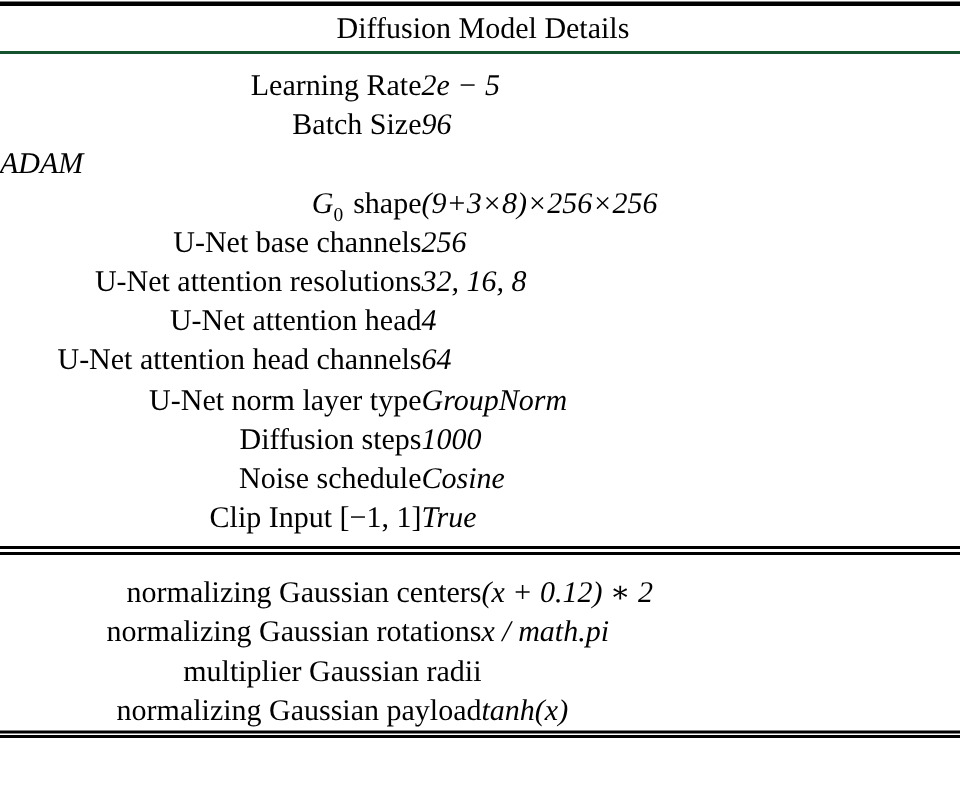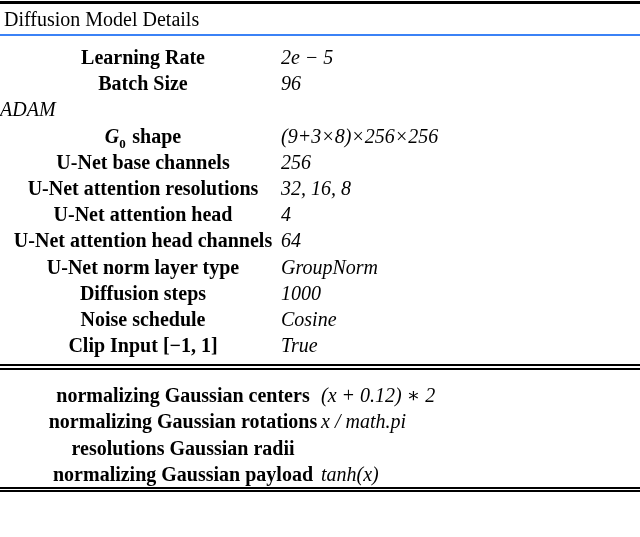--- a/index.html
+++ b/index.html
@@ -20,43 +20,43 @@
   }
   .rule-top {
     height: 0;
     border-top: 3px solid #000;
   }
   .title-row {
     height: 30px;
     line-height: 30px;
     padding-left: 4px;
     font-size: 20px;
-    border-bottom: 2px solid #3b82f6;
+    border-bottom: 2px solid #14532d;
     white-space: nowrap;
+    text-align: center;
   }
   .section-1 {
     padding-top: 8px;
     padding-bottom: 6px;
   }
   .section-2 {
     padding-top: 12px;
     margin-left: 40px;
   }
   .row {
     display: grid;
     grid-template-columns: 281px 1fr;
     height: 26.2px;
     line-height: 26.2px;
     font-size: 20px;
   }
   .cell-label {
     padding-left: 5px;
     white-space: nowrap;
-    text-align: center;
-    font-weight: bold;
+    text-align: right;
   }
   .cell-value {
     text-align: left;
     white-space: nowrap;
     font-style: italic;
   }
   .rule-double {
     height: 2px;
     border-top: 2px solid #000;
     border-bottom: 2px solid #000;
@@ -140,21 +140,21 @@
   <div class="section-2">
     <div class="row">
       <div class="cell-label">normalizing Gaussian centers</div>
       <div class="cell-value">(x + 0.12) ∗ 2</div>
     </div>
     <div class="row">
       <div class="cell-label">normalizing Gaussian rotations</div>
       <div class="cell-value">x / math.pi</div>
     </div>
     <div class="row">
-      <div class="cell-label">resolutions Gaussian radii</div>
+      <div class="cell-label">multiplier Gaussian radii</div>
     </div>
     <div class="row">
       <div class="cell-label">normalizing Gaussian payload</div>
       <div class="cell-value">tanh(x)</div>
     </div>
   </div>
 
   <div class="rule-bottom"></div>
 
 </div>

